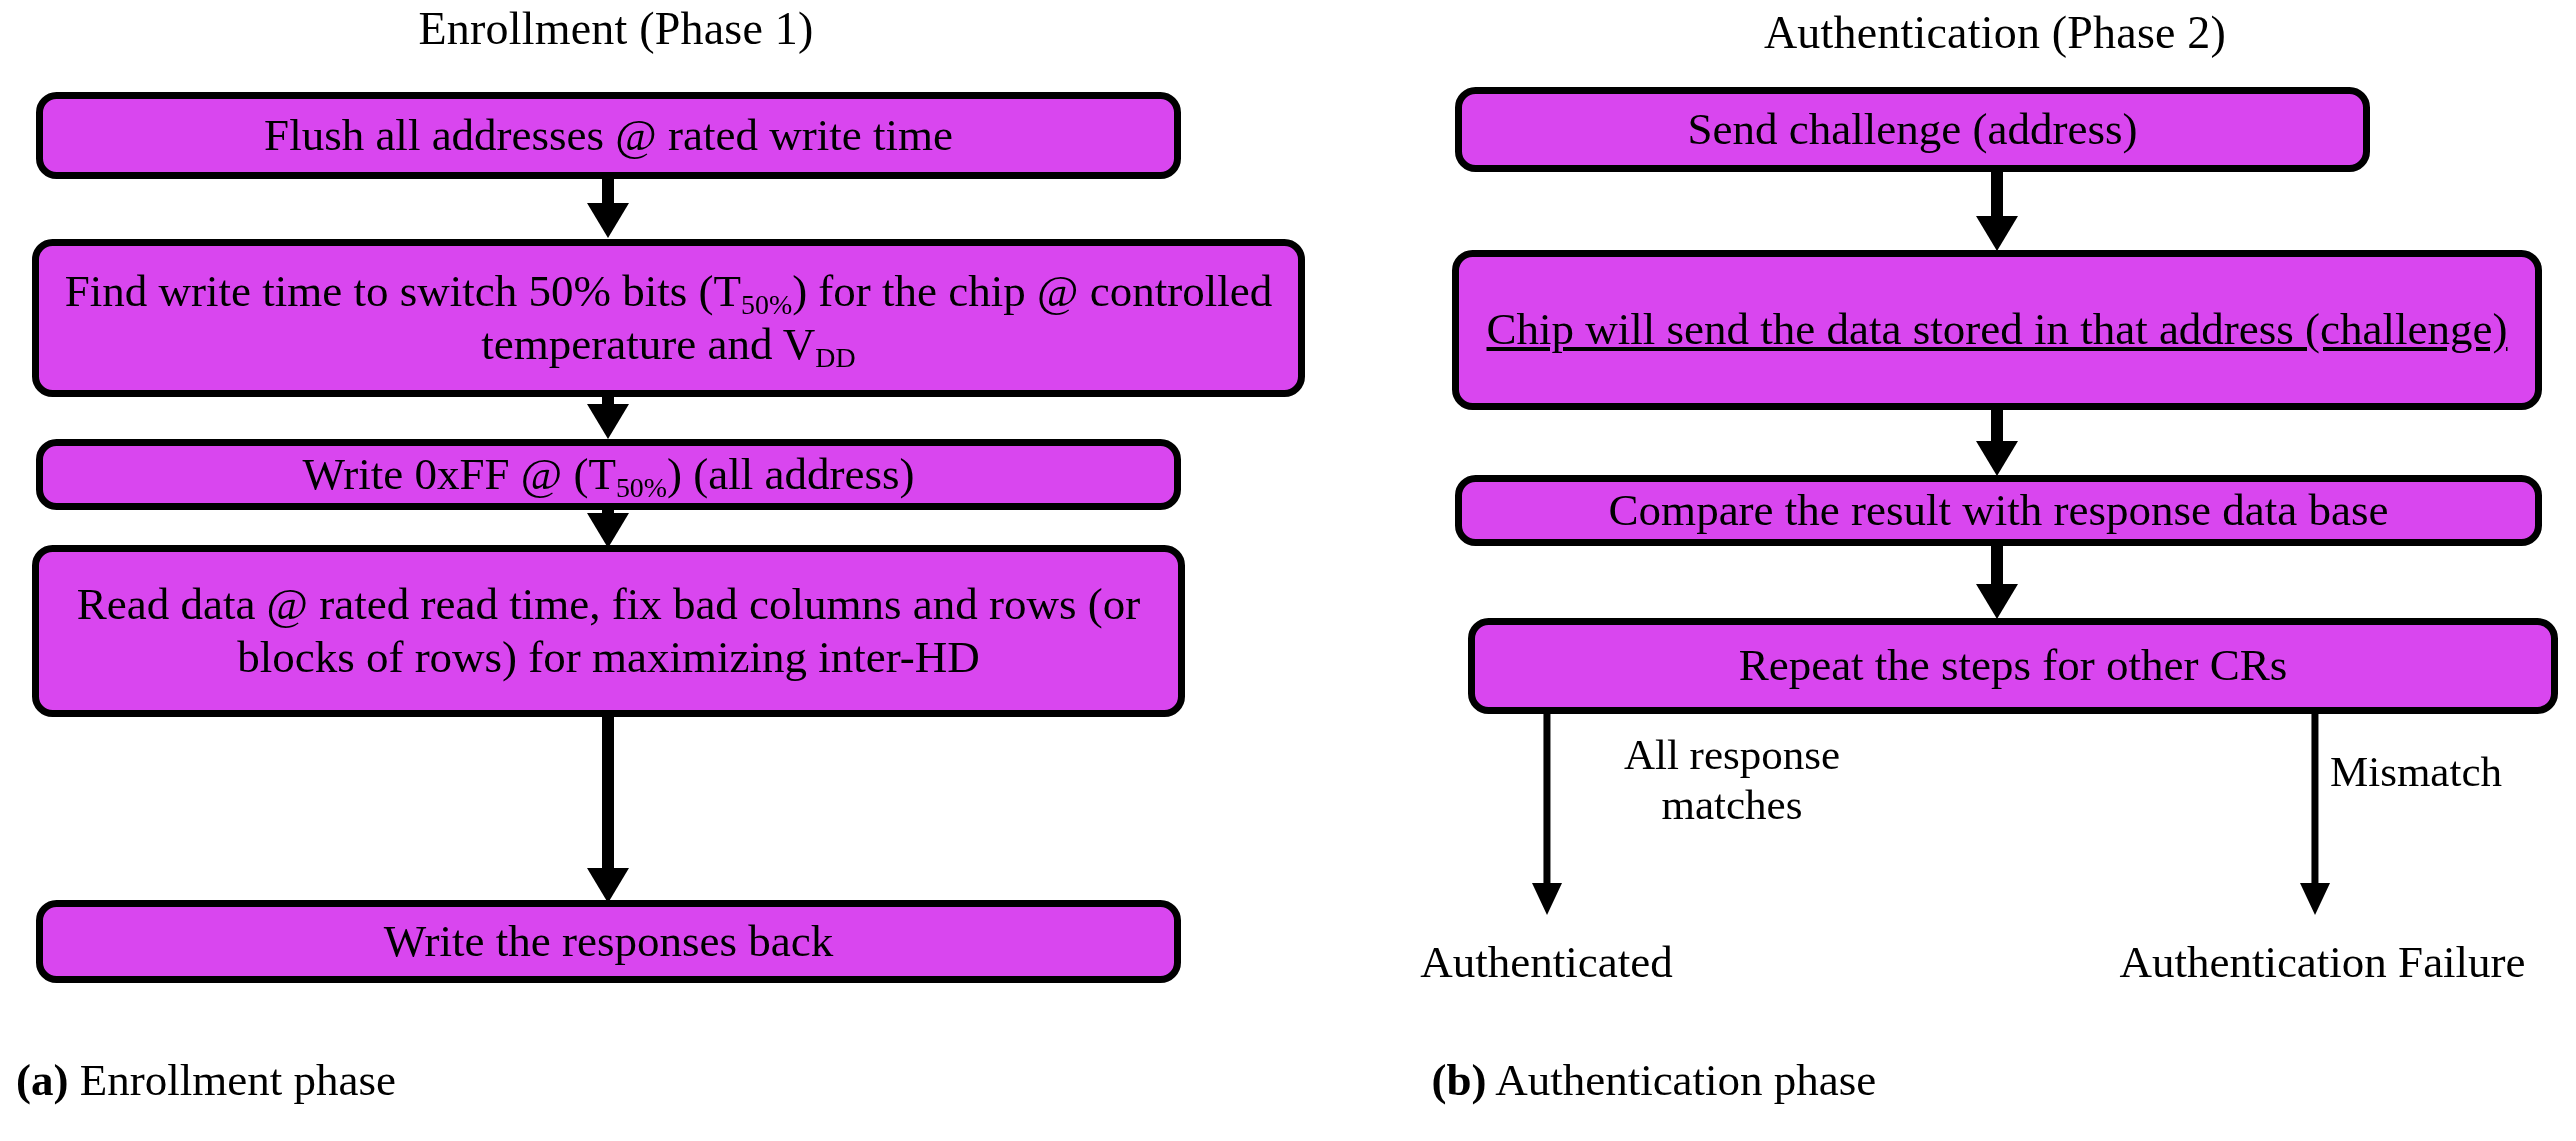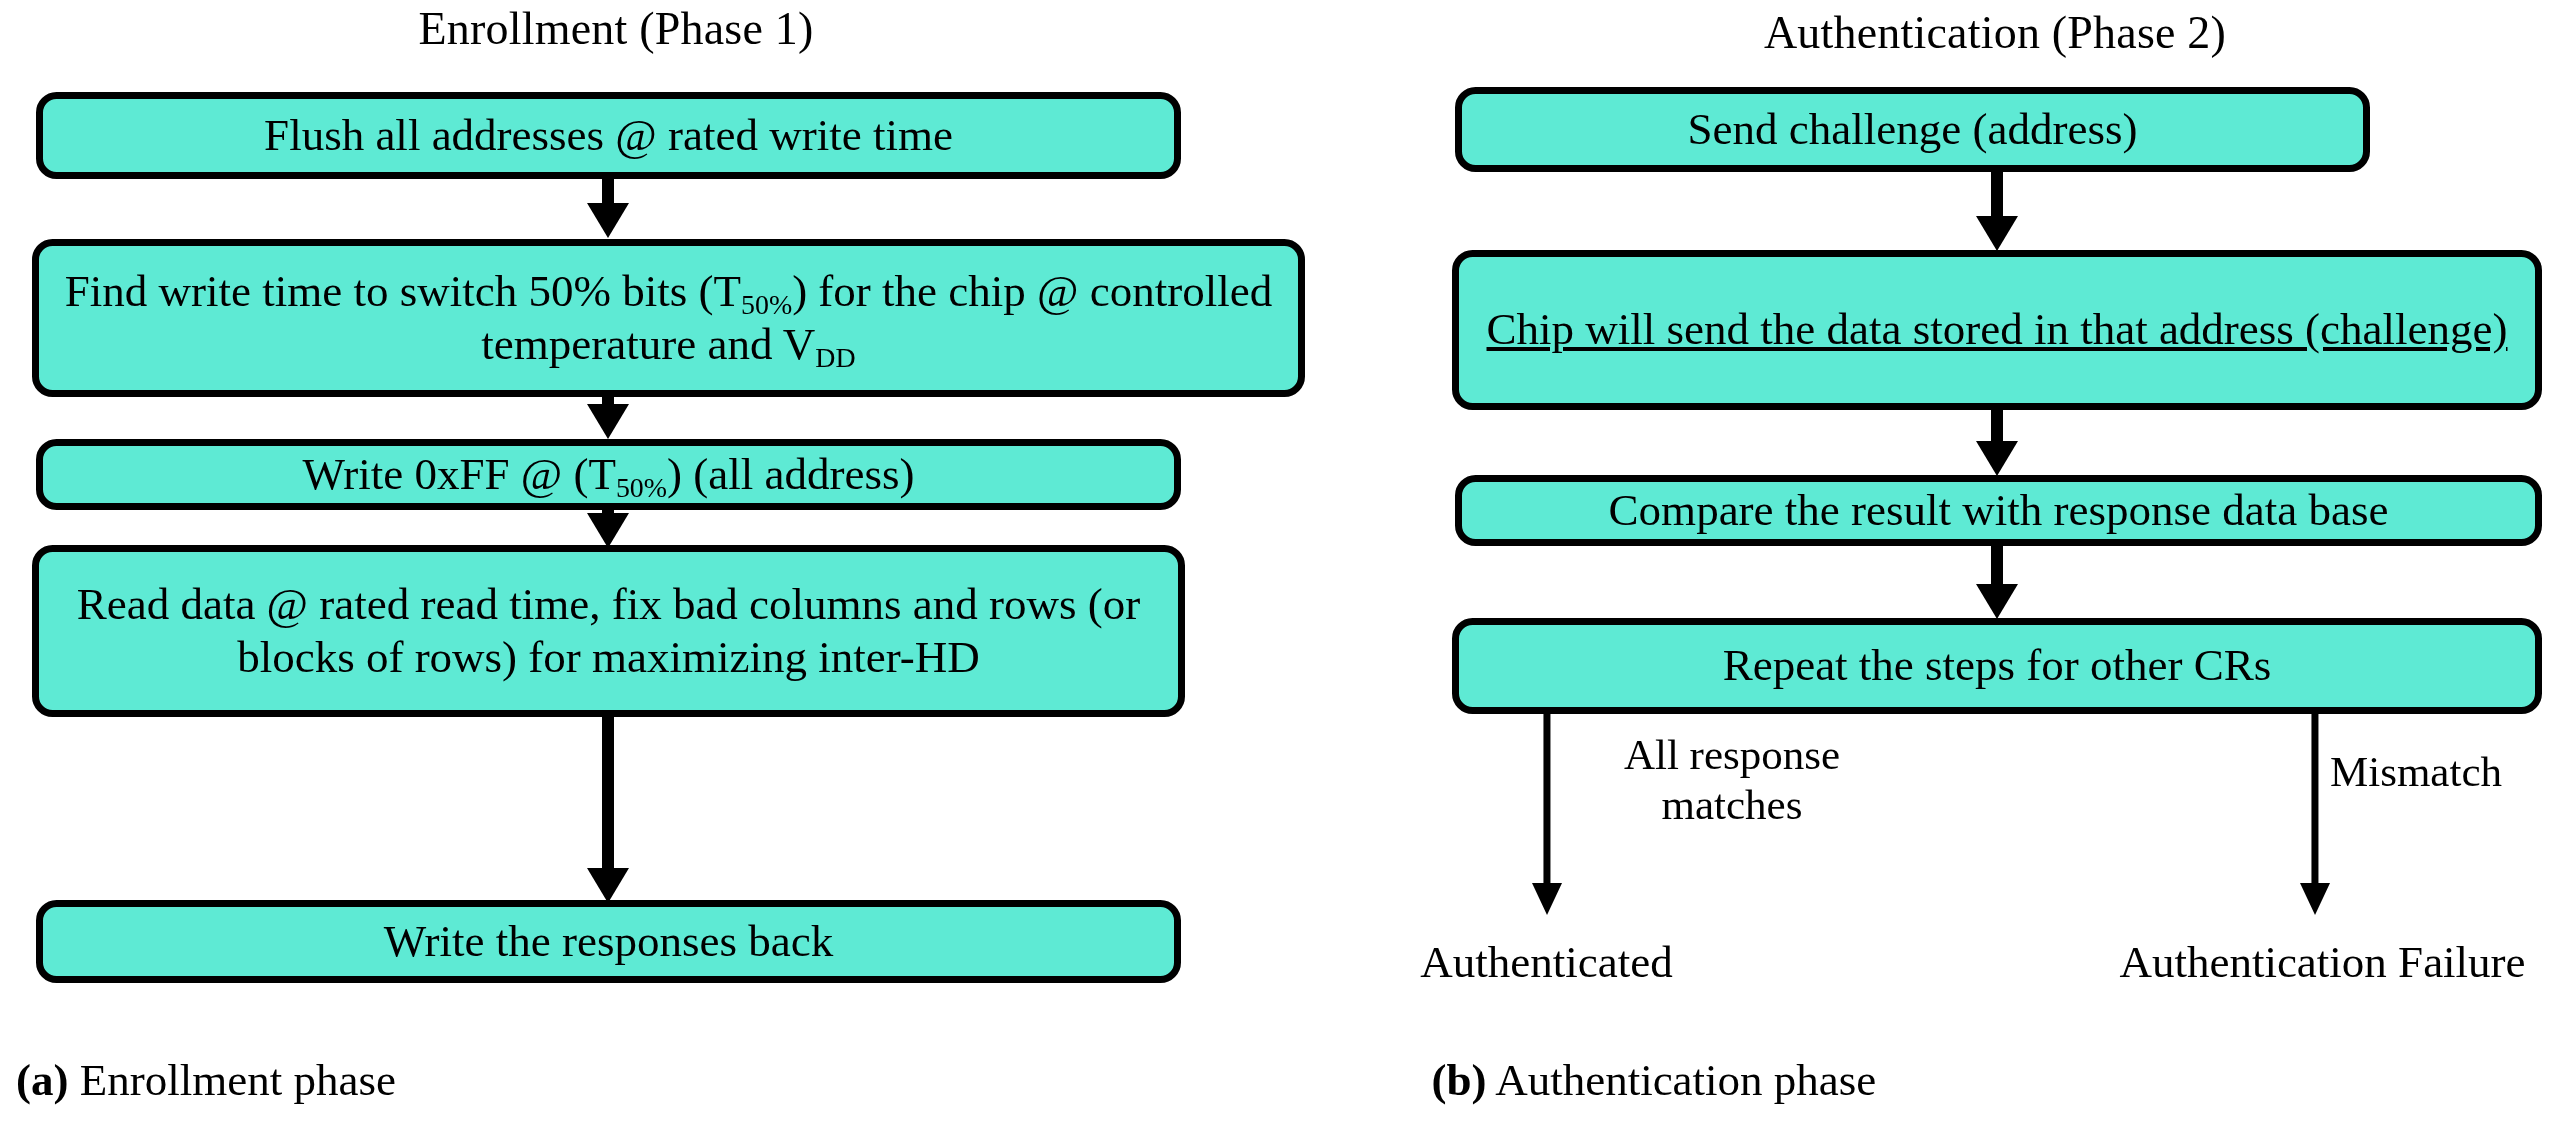--- a/index.html
+++ b/index.html
@@ -33,21 +33,21 @@
     letter-spacing: 0.2px;
   }
   .phase-title-a { top: 6.3px; }
   .phase-title-b { top: 9.5px; }
 
   .node {
     position: absolute;
     box-sizing: border-box;
     border: 7.1px solid #000000;
     border-radius: 20.5px;
-    background: #5eead4;
+    background: #d946ef;
     display: flex;
     align-items: center;
     justify-content: center;
     text-align: center;
     font-size: 45px;
     line-height: 1.18;
     padding: 3.2px 12.6px;
   }
   .node span.txt { display: block; width: 100%; }
 
@@ -61,21 +61,21 @@
   .a1 { left: 36px;  top: 92px;  width: 1145px; height: 87px; }
   .a2 { left: 32px;  top: 239px;  width: 1273px; height: 158px; }
   .a3 { left: 36px;  top: 439px;  width: 1145px; height: 71px;  }
   .a4 { left: 32px;  top: 545px;  width: 1153px; height: 172px; }
   .a5 { left: 36px;  top: 900px; width: 1145px; height: 83px;  }
 
   
   .b1 { left: 41px;  top: 87px;  width: 915px; height: 85px; }
   .b2 { left: 38px;  top: 250px;  width: 1090px; height: 160px; text-decoration: underline; }
   .b3 { left: 41px;  top: 475px;  width: 1087px; height: 71px; align-items: center;  }
-  .b4 { left: 38px;  top: 618px;  width: 1090px; height: 96px; }
+  .b4 { left: 54px;  top: 618px;  width: 1090px; height: 96px; }
 
   
   .arrow {
     position: absolute;
     width: 0;
   }
   .arrow .shaft {
     position: absolute;
     left: 50%;
     top: 0;

